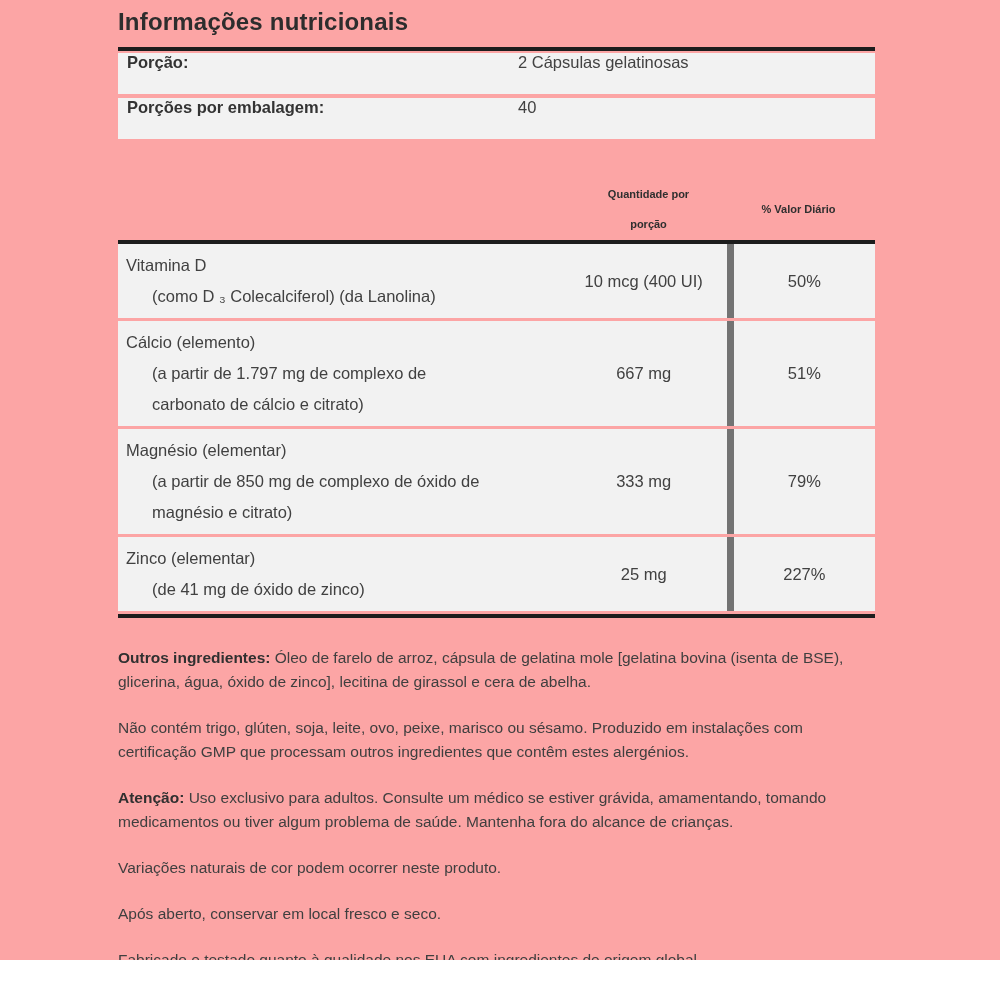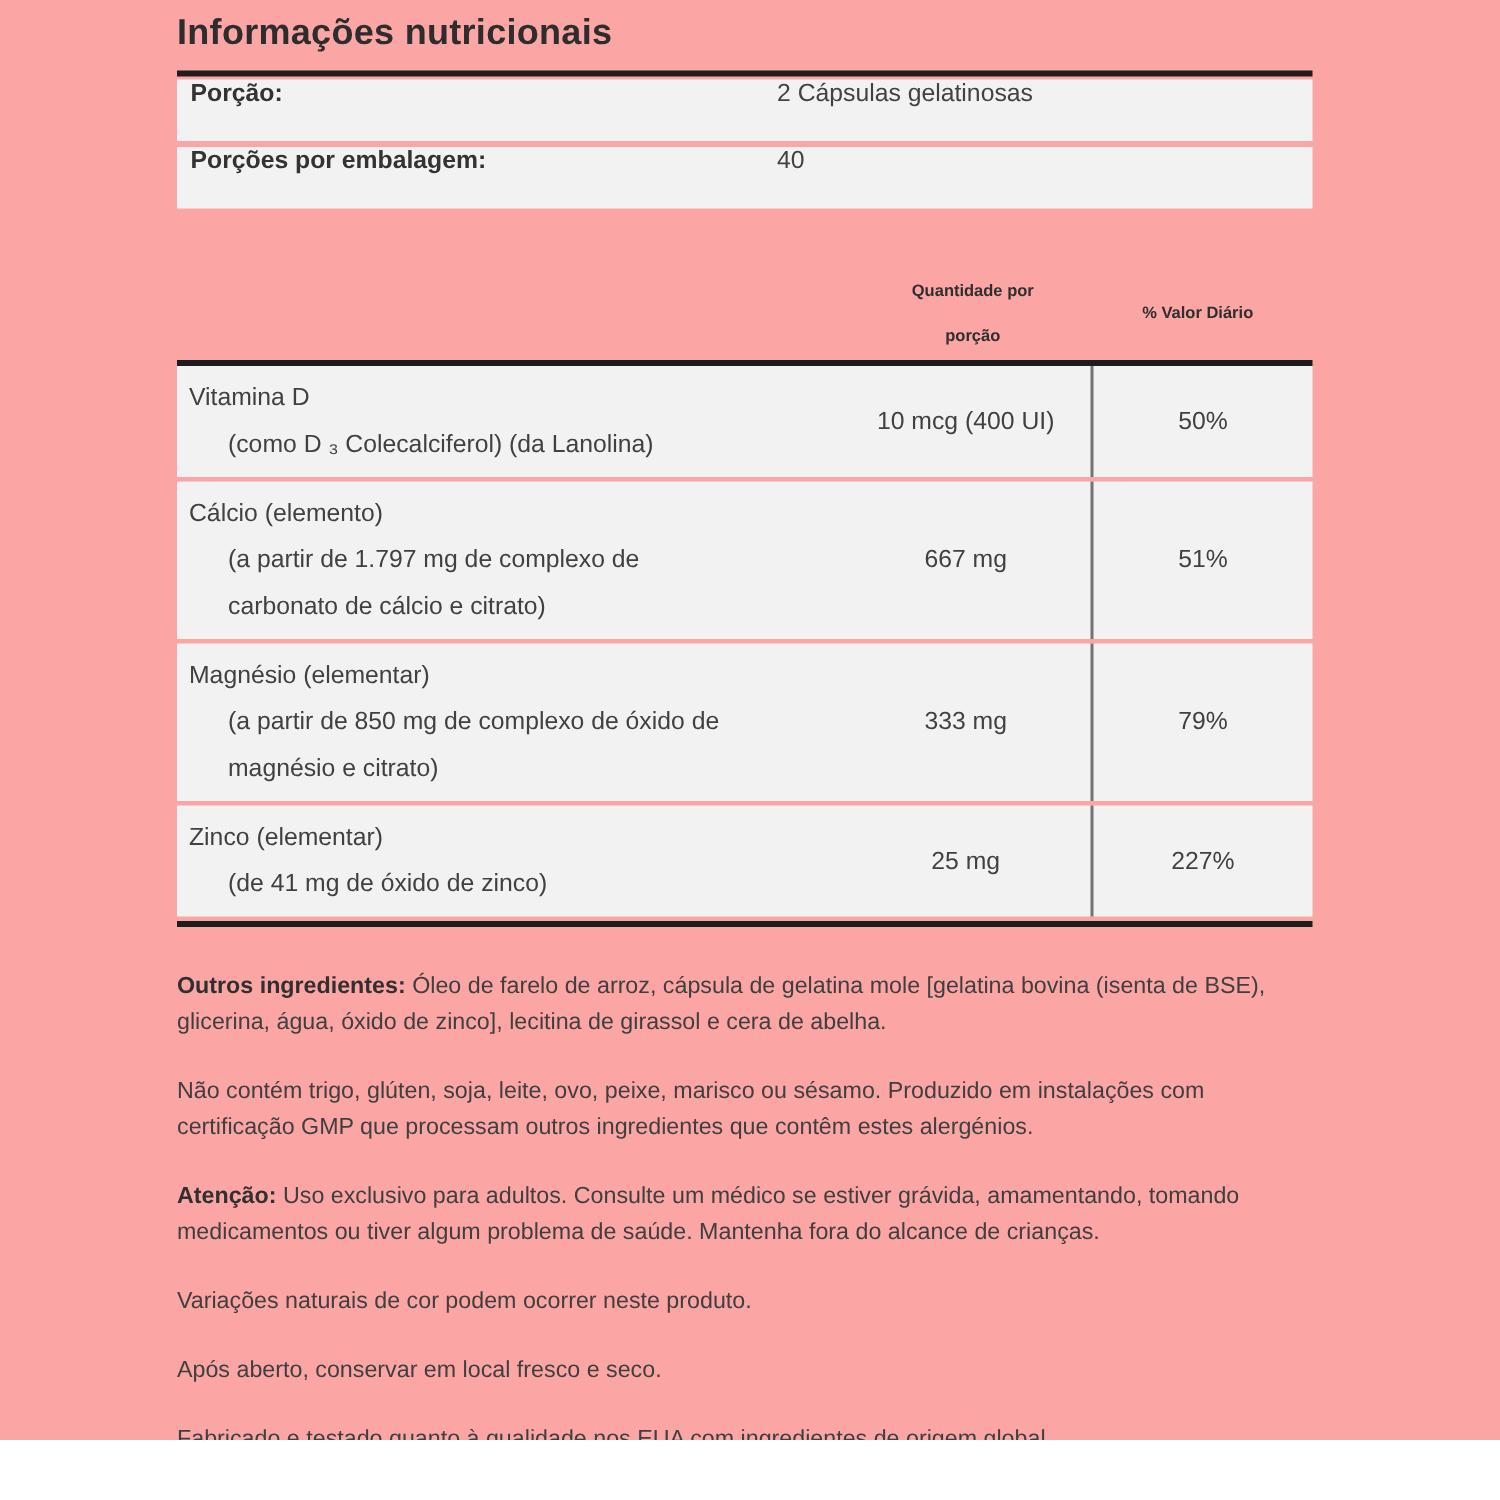--- a/index.html
+++ b/index.html
@@ -78,21 +78,21 @@
   .trow .col-name {
     padding: 6px 8px 6px 8px;
     line-height: 31px;
   }
   .nut-detail { padding-left: 26px; }
   .trow .col-dv {
     align-self: stretch;
     display: flex;
     align-items: center;
     justify-content: center;
-    border-left: 2px solid #737373;
+    border-left: 7px solid #737373;
   }
   
   .footnotes { margin-top: 28px; }
   .footnotes p {
     font-size: 15.5px;
     line-height: 24px;
     margin-bottom: 22px;
     color: #3f3f3f;
   }
   .footnotes p strong { color: #303030; }

